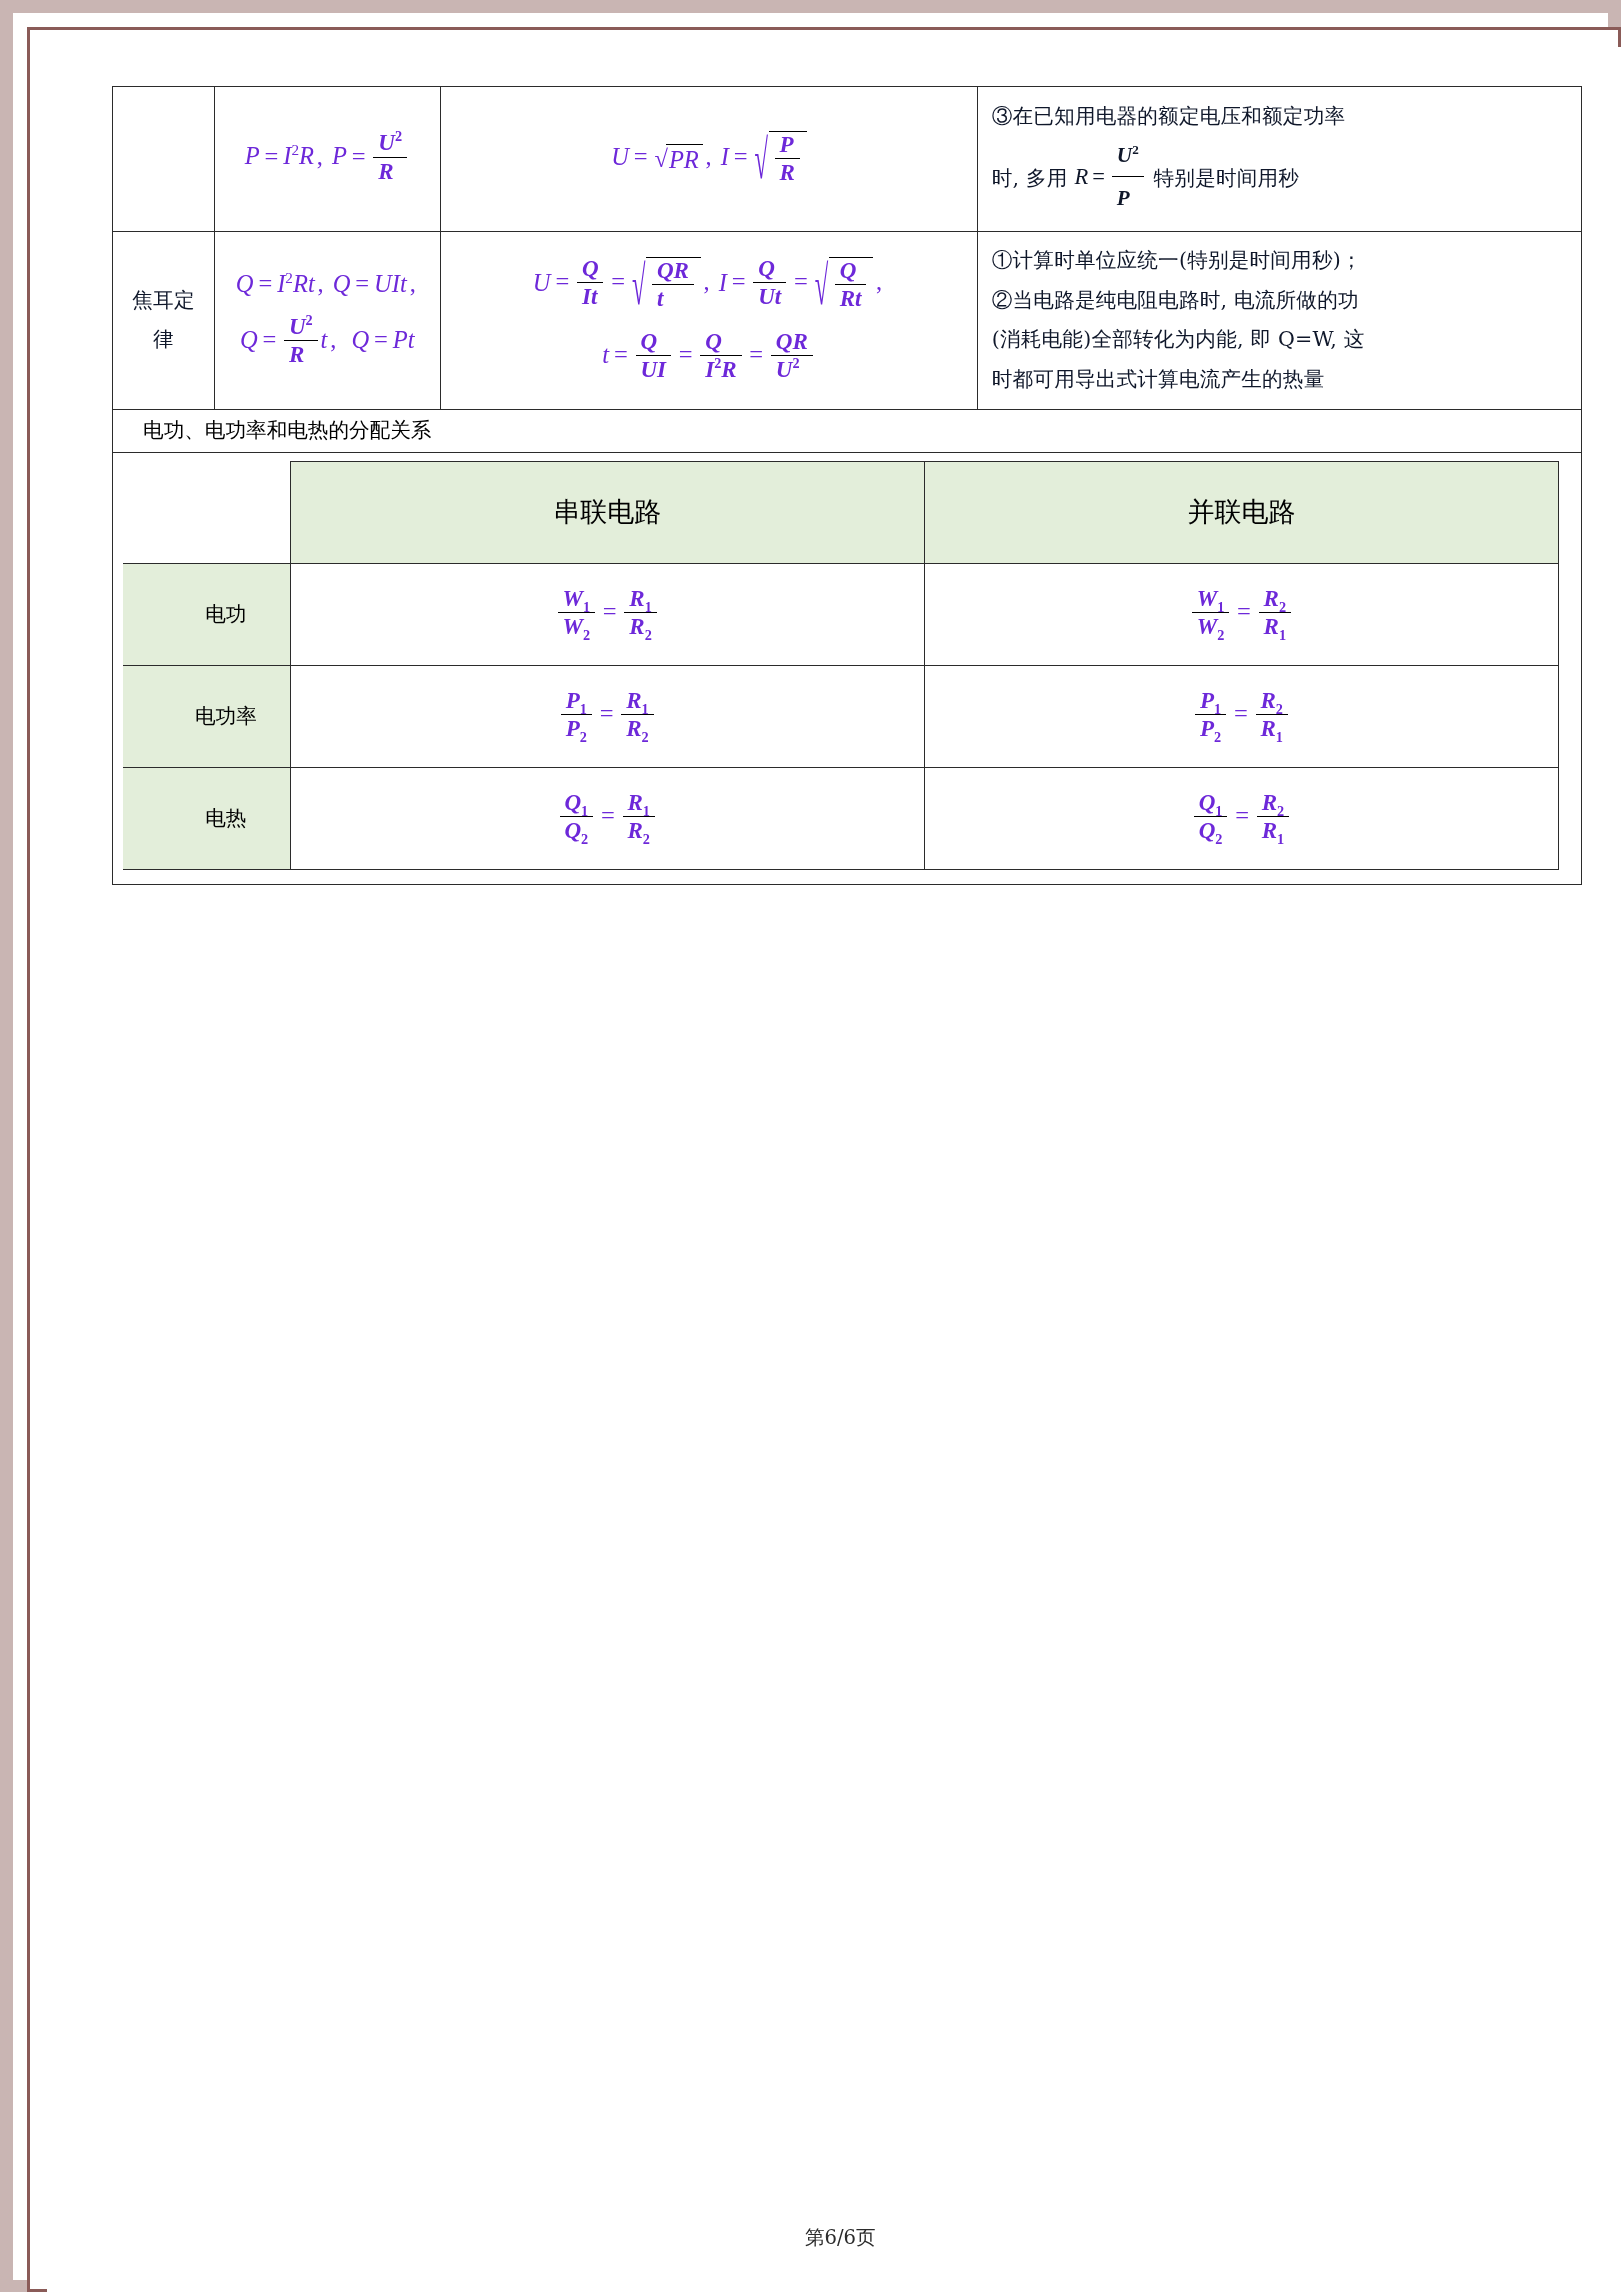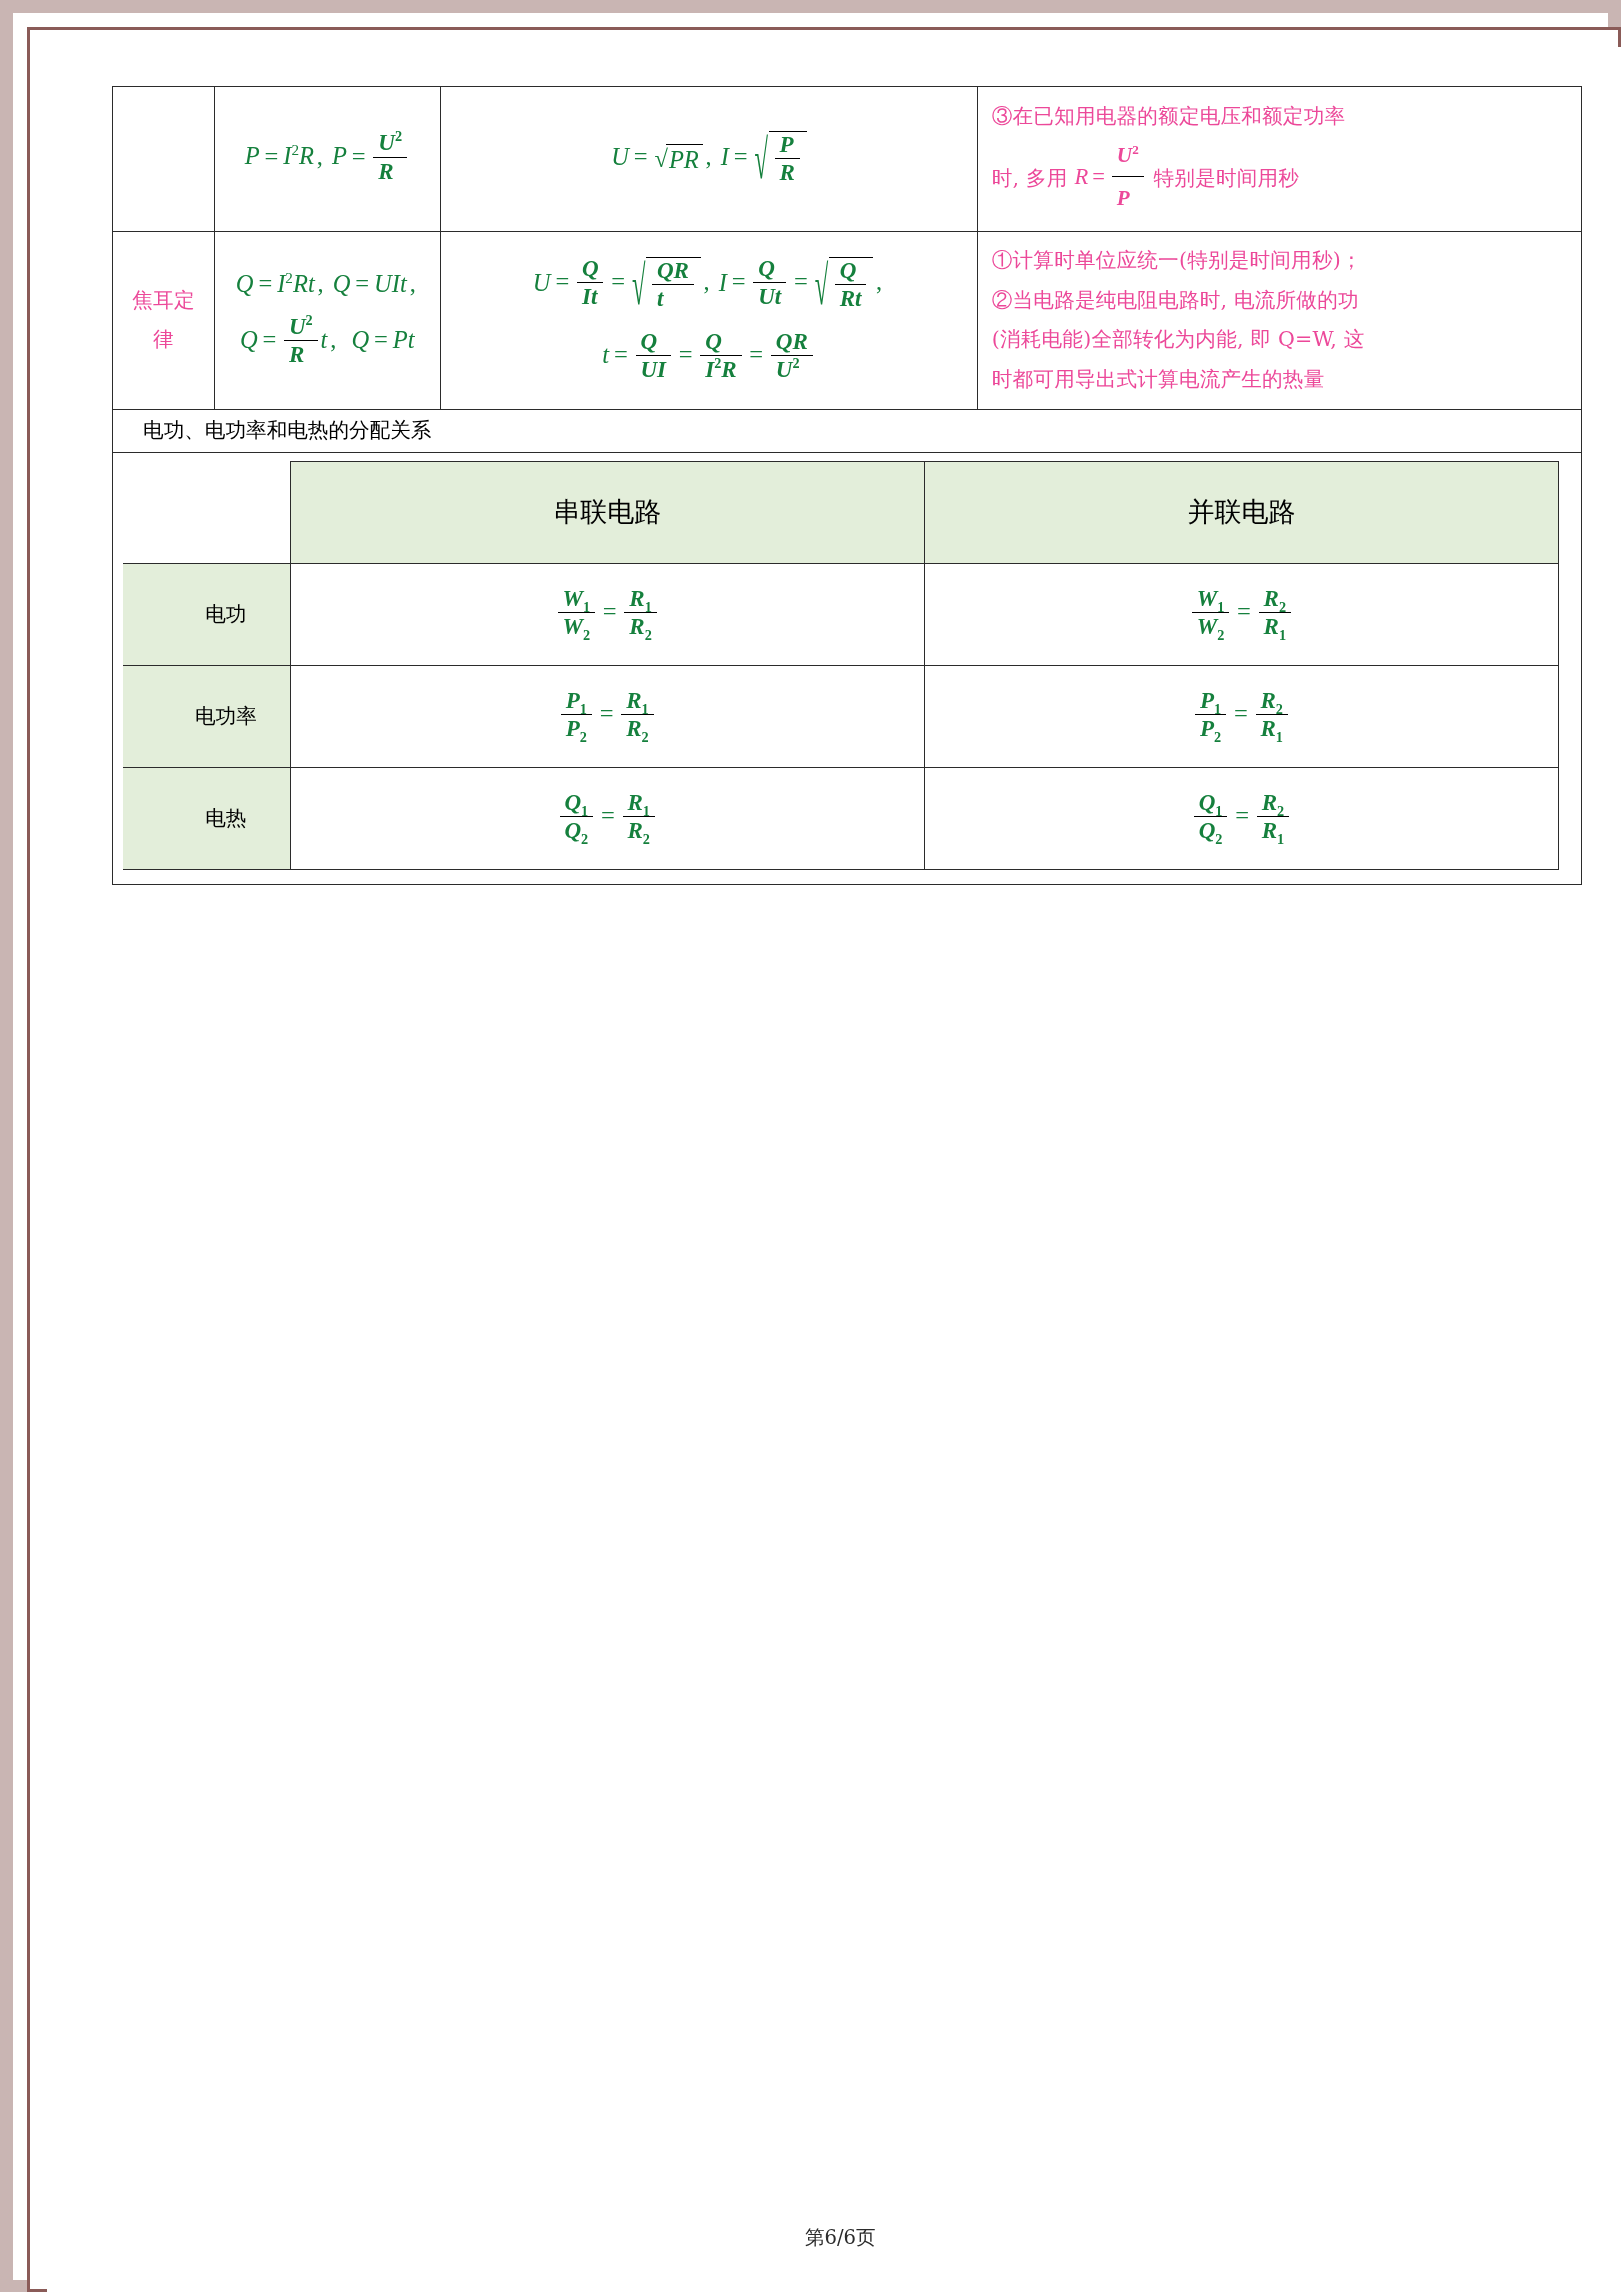--- a/index.html
+++ b/index.html
@@ -53,32 +53,32 @@
   table.doc-table td, table.doc-table th {
     border: 1.4px solid #2b2b2b;
     vertical-align: middle;
     padding: 7.8px 9.8px;
     box-sizing: border-box;
   }
 
   .cn {
     font-family: "DejaVu Serif", "Liberation Serif", serif;
     font-size: 20.6px;
-    color: #ec4899;
+    color: #0f172a;
     line-height: 1.92;
     letter-spacing: 0.2px;
   }
   .cn-center { text-align: center; }
 
   
   .math {
     font-family: "Liberation Serif", "DejaVu Serif", serif;
     font-style: italic;
     font-size: 24.5px;
-    color: #15803d;
+    color: #6d28d9;
     white-space: nowrap;
     display: inline-block;
     vertical-align: middle;
     line-height: 1.1;
   }
   .math .op, .math .num, .math .punct {
     font-style: normal;
   }
   .math .punct { padding: 0 2.9px; }
   .math .op { padding: 0 4.9px; }

